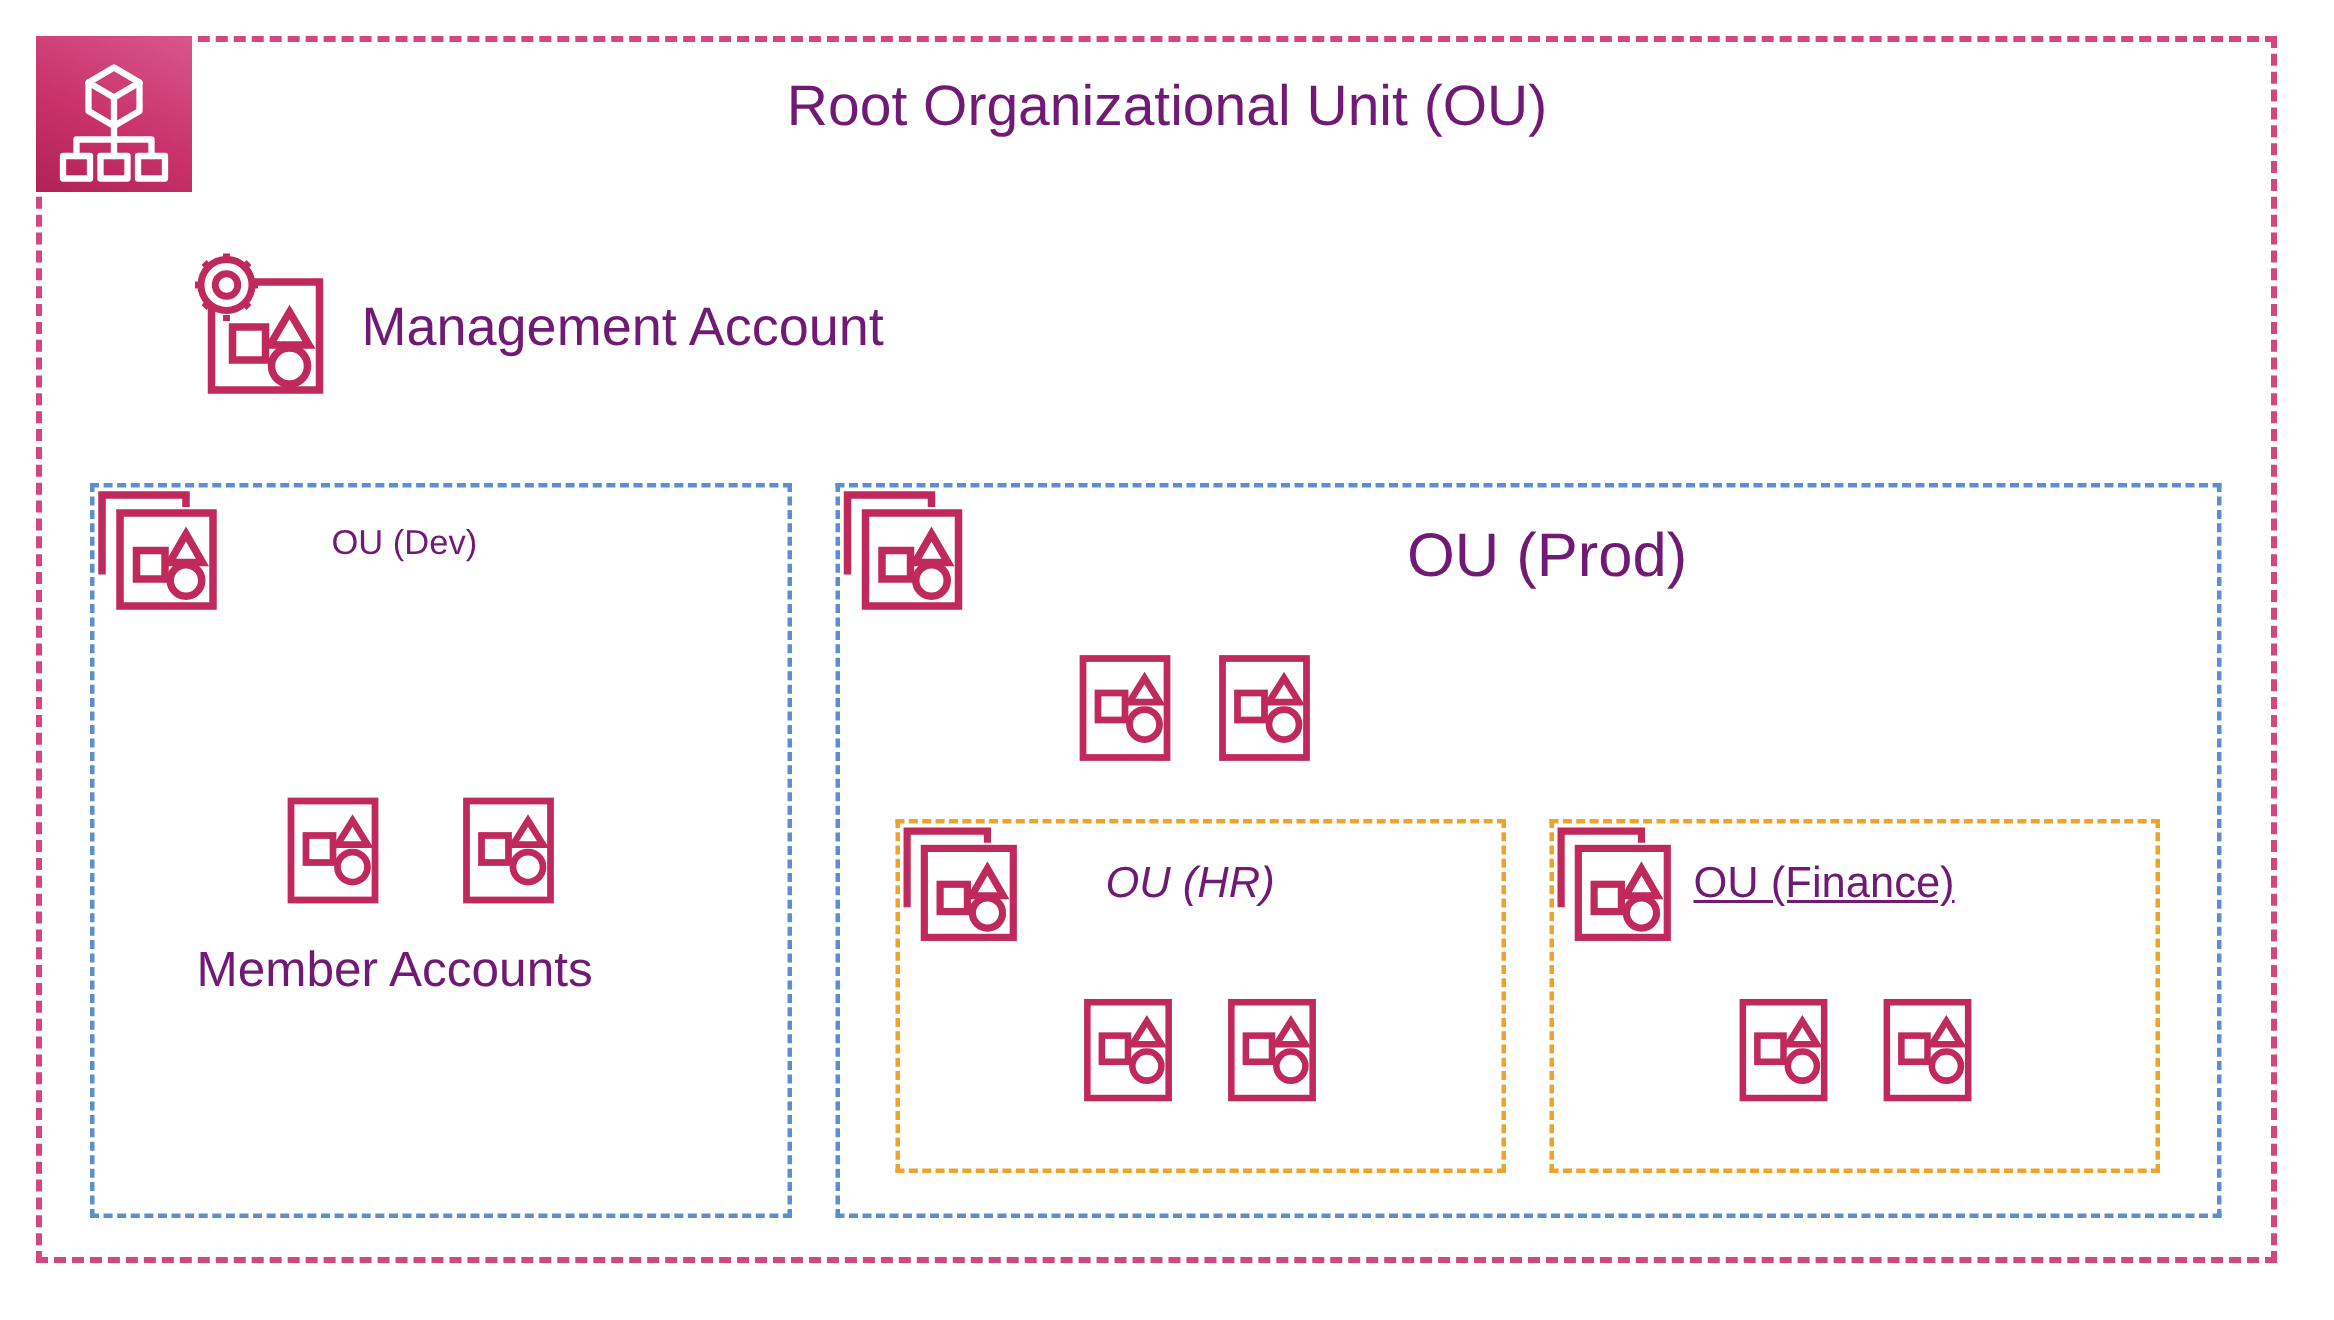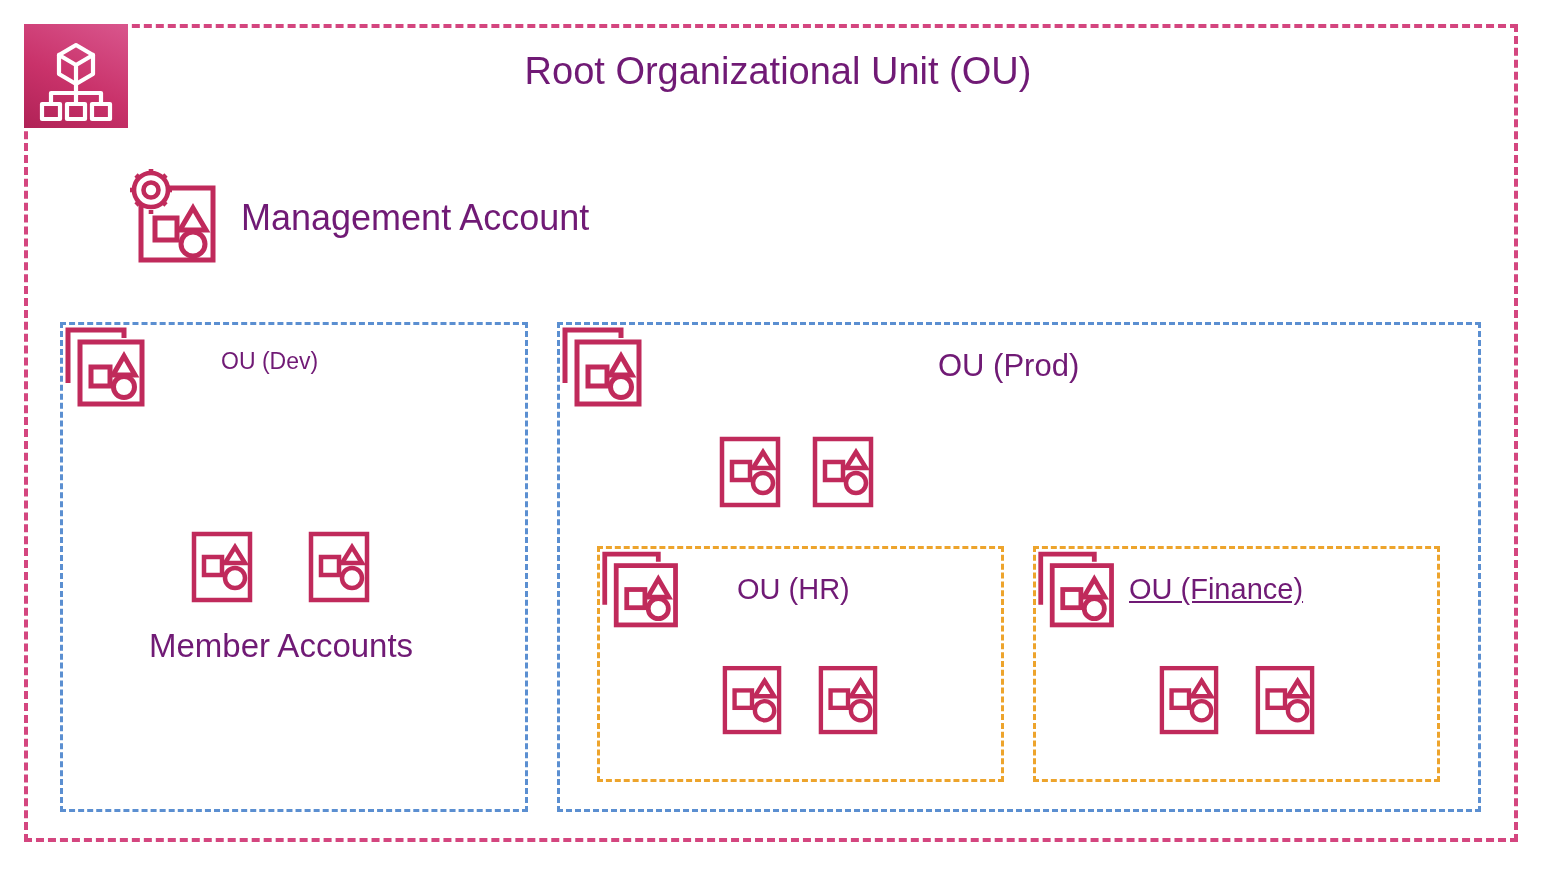--- a/index.html
+++ b/index.html
@@ -40,23 +40,23 @@
   }
   .root-title {
     font-size: 38px;
     top: 52px;
     left: 0;
     width: 1556px;
     text-align: center;
   }
   .mgmt-label  { font-size: 36px; top: 200px; left: 241px; text-align: right; }
   .dev-label   { font-size: 23px; top: 350px; left: 221px; }
-  .prod-label  { font-size: 31px; top: 350px; left: 938px; }
-  .member-label{ font-size: 33px; top: 629px; left: 131px; font-weight: 400; margin-left: 18px; }
-  .hr-label    { font-size: 29px; top: 575px; left: 737px; }
+  .prod-label  { font-size: 41px; top: 350px; left: 938px; }
+  .member-label{ font-size: 33px; top: 629px; left: 131px; font-weight: 400; }
+  .hr-label    { font-size: 29px; top: 575px; left: 737px; font-style: italic; }
   .fin-label   { font-size: 29px; top: 575px; left: 1129px; text-decoration: underline; }
 
   
   .org-logo {
     position: absolute;
     left: 24px;
     top: 24px;
     width: 104px;
     height: 104px;
     background: linear-gradient(205deg, #d9568d 0%, #c9326a 55%, #b02256 100%);

